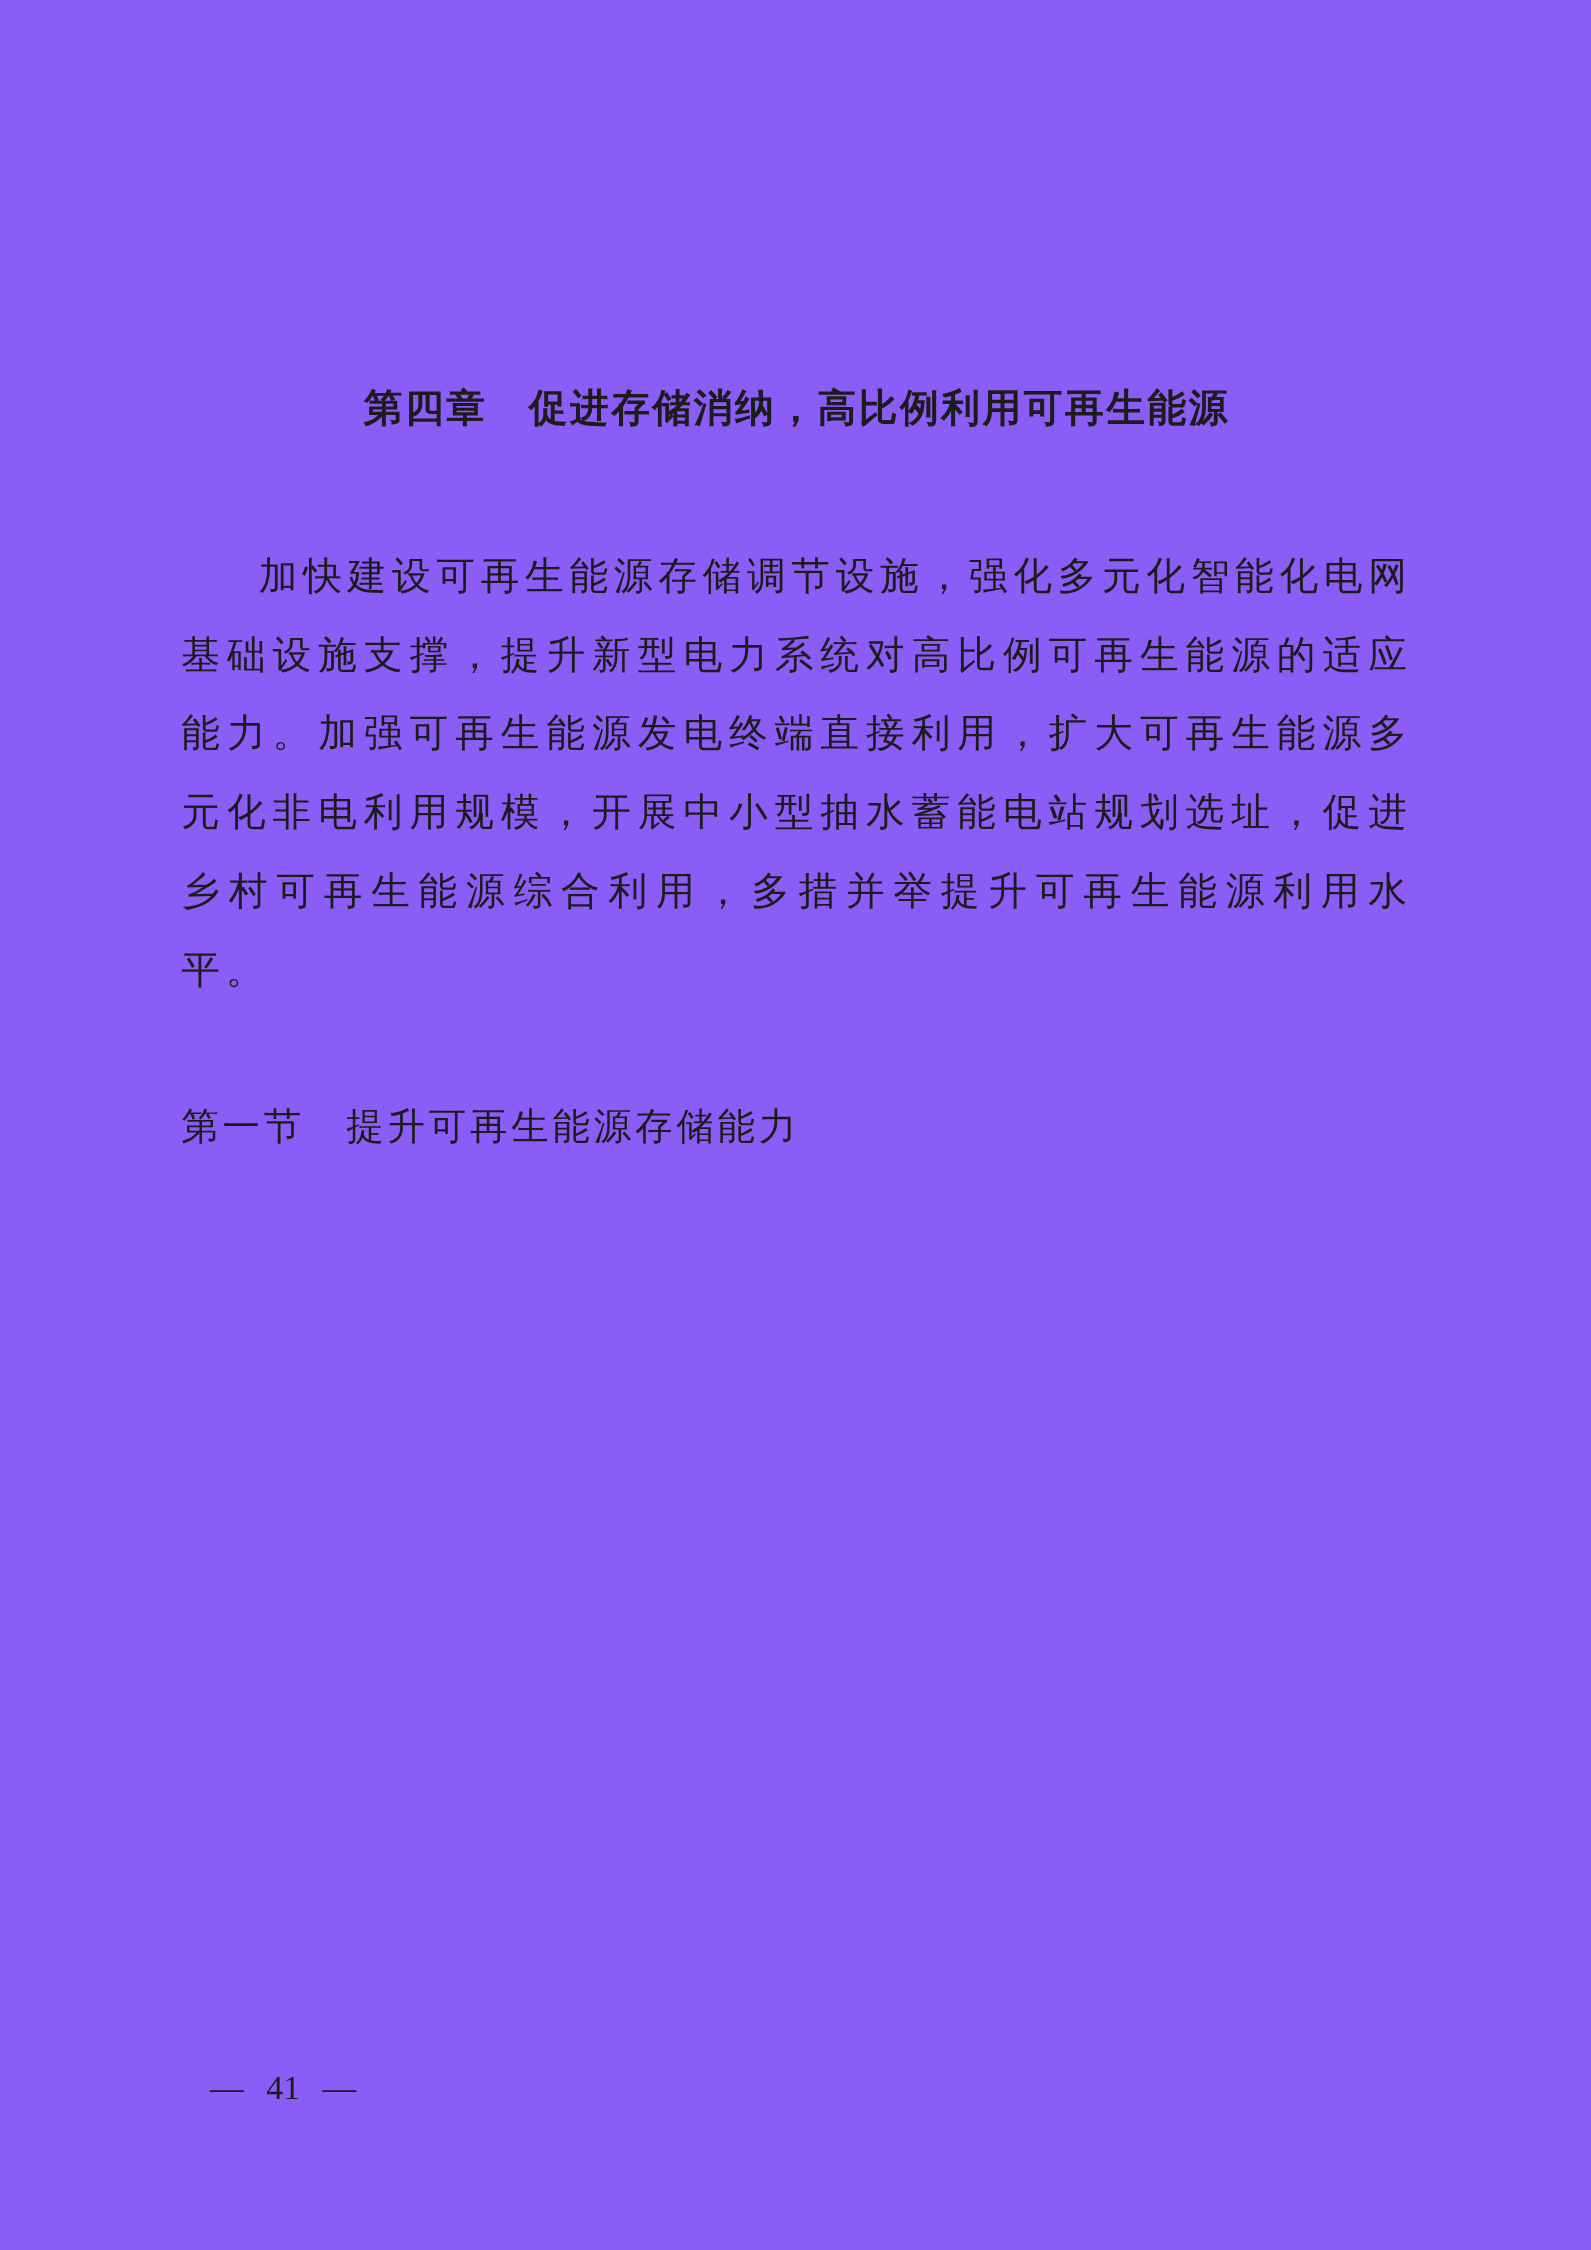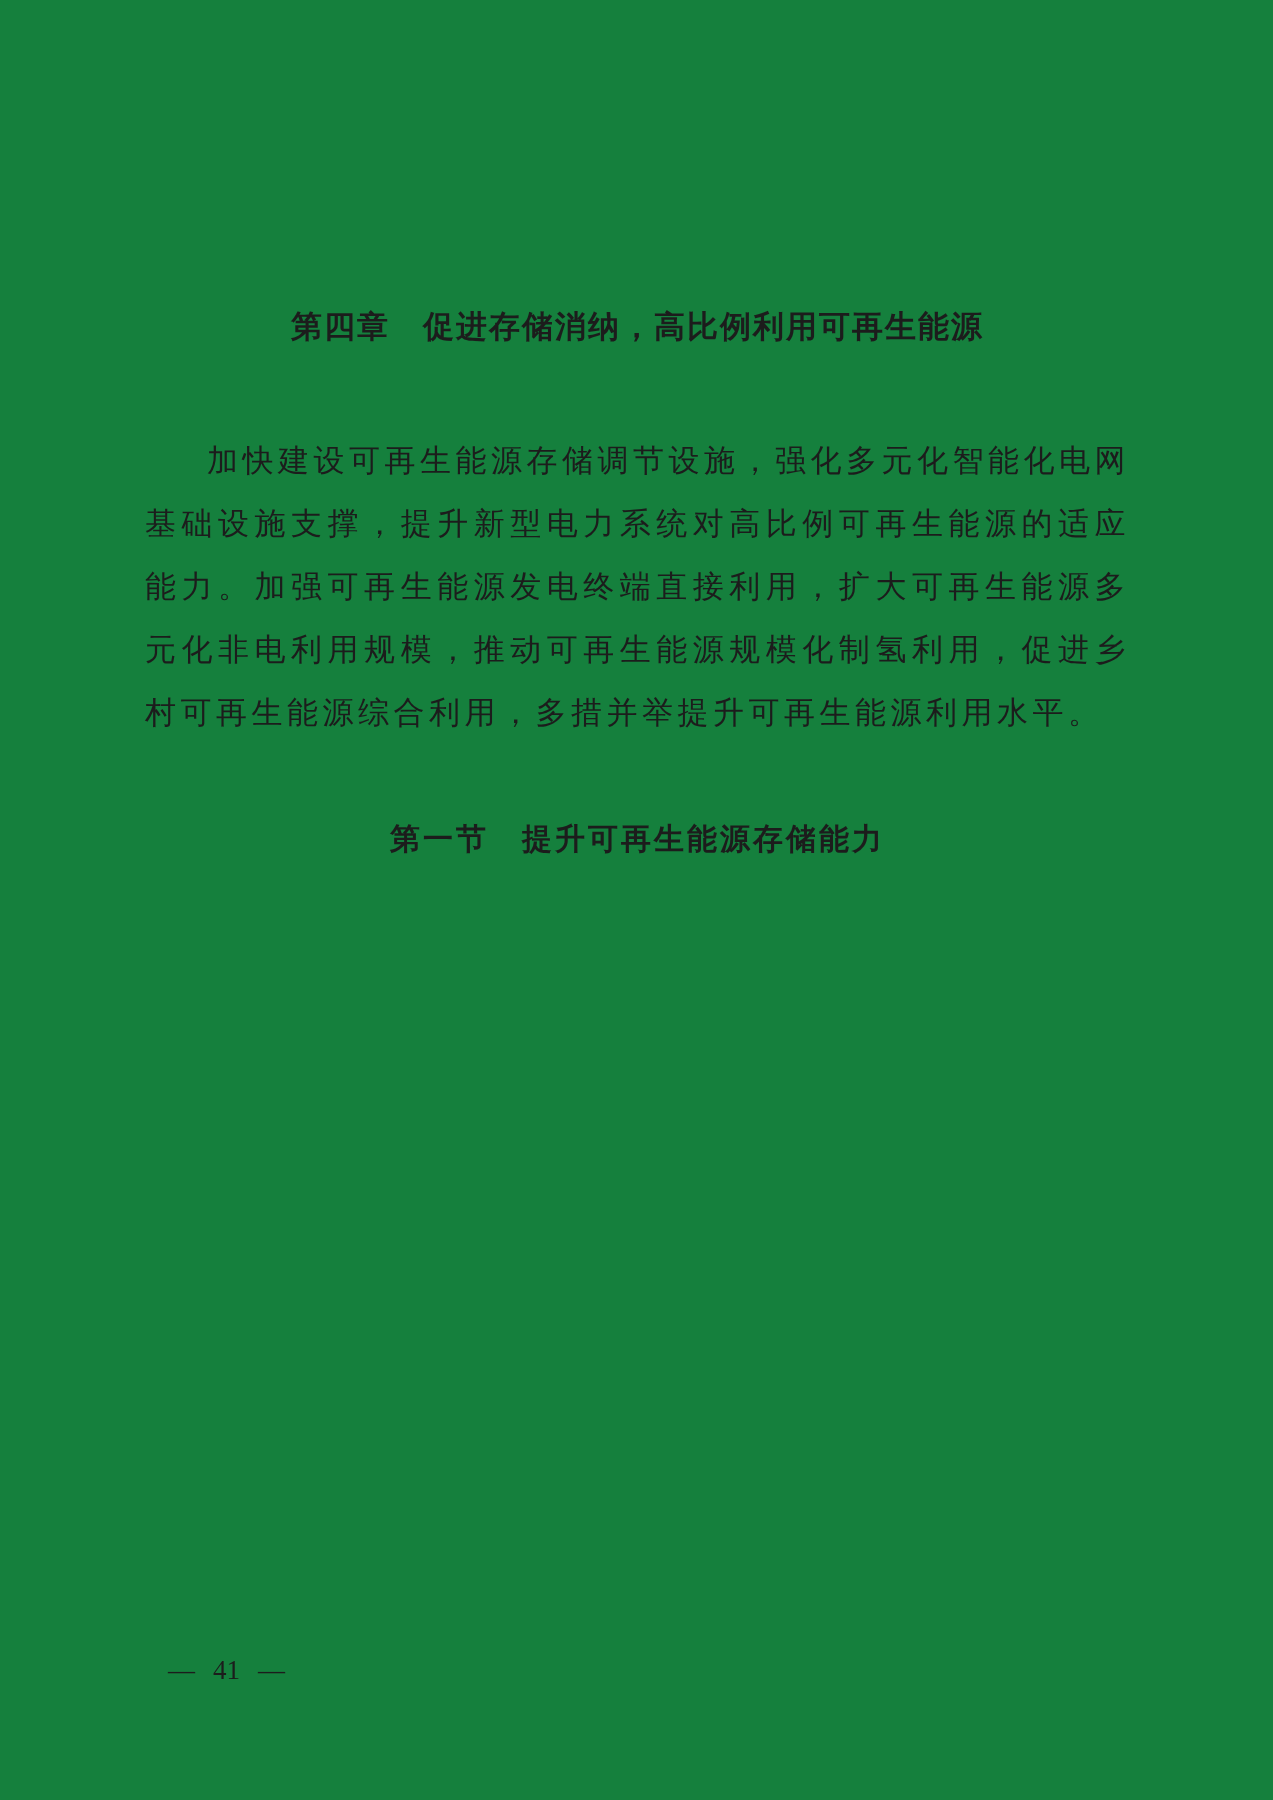--- a/index.html
+++ b/index.html
@@ -5,21 +5,21 @@
   html, body {
     margin: 0;
     padding: 0;
     background: #e8e8e8;
   }
   .page {
     position: relative;
     width: 1273px;
     height: 1800px;
     margin: 0 auto;
-    background: #15803d;
+    background: #8b5cf6;
     color: #1c1c1c;
     box-sizing: border-box;
     padding: 305px 143px 0 145px;
     font-family: "Liberation Serif", "DejaVu Serif", serif;
     overflow: hidden;
   }
   .chapter-title {
     margin: 0;
     font-family: "Liberation Sans", "DejaVu Sans", sans-serif;
     font-weight: 700;
@@ -35,25 +35,24 @@
     line-height: 63px;
     letter-spacing: 4.5px;
     text-align: justify;
     text-indent: 2em;
   }
   .para-intro {
     margin-top: 80px;
   }
   .section-title {
     margin: 73px 0 0 0;
-    font-weight: 700;
+    font-weight: 400;
     font-size: 30px;
     line-height: 44px;
     letter-spacing: 3px;
-    text-align: center;
     white-space: nowrap;
   }
   .para-section {
     margin-top: 75px;
   }
   .lead-bold {
     font-weight: 700;
     font-family: "Liberation Sans", "DejaVu Sans", sans-serif;
     letter-spacing: 2px;
   }
@@ -70,21 +69,21 @@
     color: #1c1c1c;
   }
 </style>
 </head>
 <body>
 
 <div class="page">
 
   <h1 class="chapter-title">第四章　促进存储消纳，高比例利用可再生能源</h1>
 
-  <p class="body-para para-intro">加快建设可再生能源存储调节设施，强化多元化智能化电网基础设施支撑，提升新型电力系统对高比例可再生能源的适应能力。加强可再生能源发电终端直接利用，扩大可再生能源多元化非电利用规模，推动可再生能源规模化制氢利用，促进乡村可再生能源综合利用，多措并举提升可再生能源利用水平。</p>
+  <p class="body-para para-intro">加快建设可再生能源存储调节设施，强化多元化智能化电网基础设施支撑，提升新型电力系统对高比例可再生能源的适应能力。加强可再生能源发电终端直接利用，扩大可再生能源多元化非电利用规模，开展中小型抽水蓄能电站规划选址，促进乡村可再生能源综合利用，多措并举提升可再生能源利用水平。</p>
 
   <h2 class="section-title">第一节　提升可再生能源存储能力</h2>
 
 
   <div class="page-footer">
     <span>—</span>
     <span>41</span>
     <span>—</span>
   </div>
 

